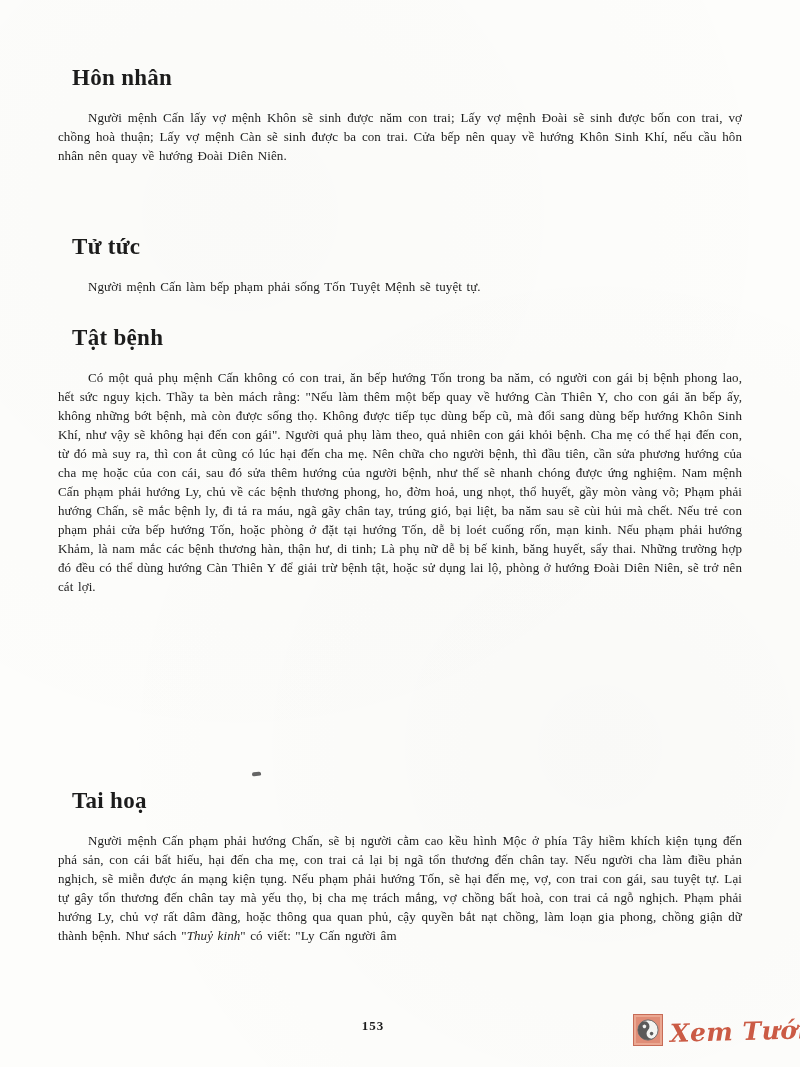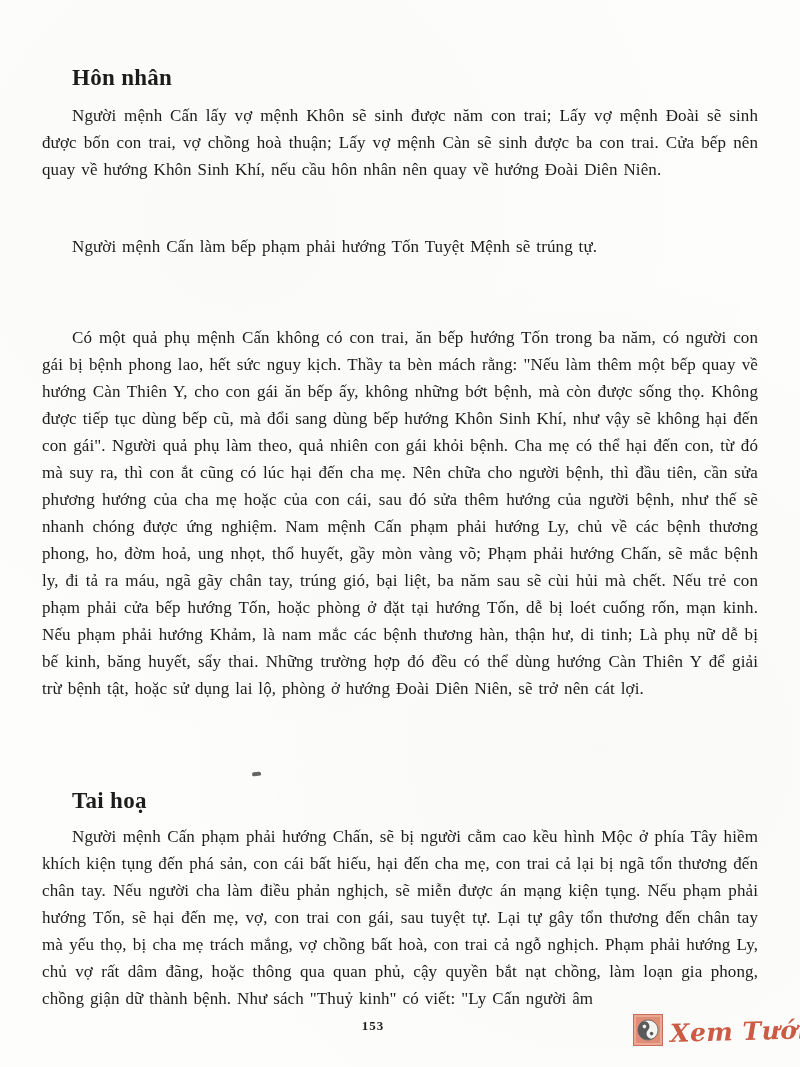--- a/index.html
+++ b/index.html
@@ -36,29 +36,29 @@
   .heading {
     font-size: 23px;
     font-weight: bold;
     line-height: 28px;
     margin: 0 0 10px 30px;
     letter-spacing: 0.3px;
   }
   .sec-tai-hoa .heading { margin-bottom: 8px; }
 
   .para {
-    margin: 0;
-    font-size: 17px;
-    line-height: 27px;
+    margin: 16px;
+    font-size: 13px;
+    line-height: 19px;
     text-align: justify;
     text-indent: 30px;
     word-spacing: 0.09em;
     letter-spacing: 0.1px;
   }
-  .para .italic { }
+  .para .italic { font-style: italic; }
 
   .scan-speck {
     position: absolute;
     left: 252px;
     top: 772px;
     width: 9px;
     height: 4px;
     background: #4a4a4a;
     border-radius: 2px 2px 1px 2px;
     transform: rotate(-8deg);
@@ -113,24 +113,26 @@
 <body>
 
 <div class="scan-page">
 
   <div class="section sec-hon-nhan">
     <h3 class="heading">Hôn nhân</h3>
     <p class="para">Người mệnh Cấn lấy vợ mệnh Khôn sẽ sinh được năm con trai; Lấy vợ mệnh Đoài sẽ sinh được bốn con trai, vợ chồng hoà thuận; Lấy vợ mệnh Càn sẽ sinh được ba con trai. Cửa bếp nên quay về hướng Khôn Sinh Khí, nếu cầu hôn nhân nên quay về hướng Đoài Diên Niên.</p>
   </div>
 
   <div class="section sec-tu-tuc">
-    <p class="para">Người mệnh Cấn làm bếp phạm phải hướng Tốn Tuyệt Mệnh sẽ trúng tự.</p>
+    <h3 class="heading">Tử tức</h3>
+    <p class="para">Người mệnh Cấn làm bếp phạm phải sống Tốn Tuyệt Mệnh sẽ tuyệt tự.</p>
   </div>
 
   <div class="section sec-tat-benh">
+    <h3 class="heading">Tật bệnh</h3>
     <p class="para">Có một quả phụ mệnh Cấn không có con trai, ăn bếp hướng Tốn trong ba năm, có người con gái bị bệnh phong lao, hết sức nguy kịch. Thầy ta bèn mách rằng: "Nếu làm thêm một bếp quay về hướng Càn Thiên Y, cho con gái ăn bếp ấy, không những bớt bệnh, mà còn được sống thọ. Không được tiếp tục dùng bếp cũ, mà đổi sang dùng bếp hướng Khôn Sinh Khí, như vậy sẽ không hại đến con gái". Người quả phụ làm theo, quả nhiên con gái khỏi bệnh. Cha mẹ có thể hại đến con, từ đó mà suy ra, thì con ắt cũng có lúc hại đến cha mẹ. Nên chữa cho người bệnh, thì đầu tiên, cần sửa phương hướng của cha mẹ hoặc của con cái, sau đó sửa thêm hướng của người bệnh, như thế sẽ nhanh chóng được ứng nghiệm. Nam mệnh Cấn phạm phải hướng Ly, chủ về các bệnh thương phong, ho, đờm hoả, ung nhọt, thổ huyết, gầy mòn vàng võ; Phạm phải hướng Chấn, sẽ mắc bệnh ly, đi tả ra máu, ngã gãy chân tay, trúng gió, bại liệt, ba năm sau sẽ cùi hủi mà chết. Nếu trẻ con phạm phải cửa bếp hướng Tốn, hoặc phòng ở đặt tại hướng Tốn, dễ bị loét cuống rốn, mạn kinh. Nếu phạm phải hướng Khảm, là nam mắc các bệnh thương hàn, thận hư, di tinh; Là phụ nữ dễ bị bế kinh, băng huyết, sẩy thai. Những trường hợp đó đều có thể dùng hướng Càn Thiên Y để giải trừ bệnh tật, hoặc sử dụng lai lộ, phòng ở hướng Đoài Diên Niên, sẽ trở nên cát lợi.</p>
   </div>
 
   <div class="scan-speck"></div>
 
   <div class="section sec-tai-hoa">
     <h3 class="heading">Tai hoạ</h3>
     <p class="para"><span>Người mệnh Cấn phạm phải hướng Chấn, sẽ bị người cằm cao kều hình Mộc ở phía Tây hiềm khích kiện tụng đến phá sản, con cái bất hiếu, hại đến cha mẹ, con trai cả lại bị ngã tổn thương đến chân tay. Nếu người cha làm điều phản nghịch, sẽ miễn được án mạng kiện tụng. Nếu phạm phải hướng Tốn, sẽ hại đến mẹ, vợ, con trai con gái, sau tuyệt tự. Lại tự gây tổn thương đến chân tay mà yếu thọ, bị cha mẹ trách mắng, vợ chồng bất hoà, con trai cả ngỗ nghịch. Phạm phải hướng Ly, chủ vợ rất dâm đãng, hoặc thông qua quan phủ, cậy quyền bắt nạt chồng, làm loạn gia phong, chồng giận dữ thành bệnh. Như sách "</span><span class="italic">Thuỷ kinh</span><span>" có viết: "Ly Cấn người âm</span></p>
   </div>
 

